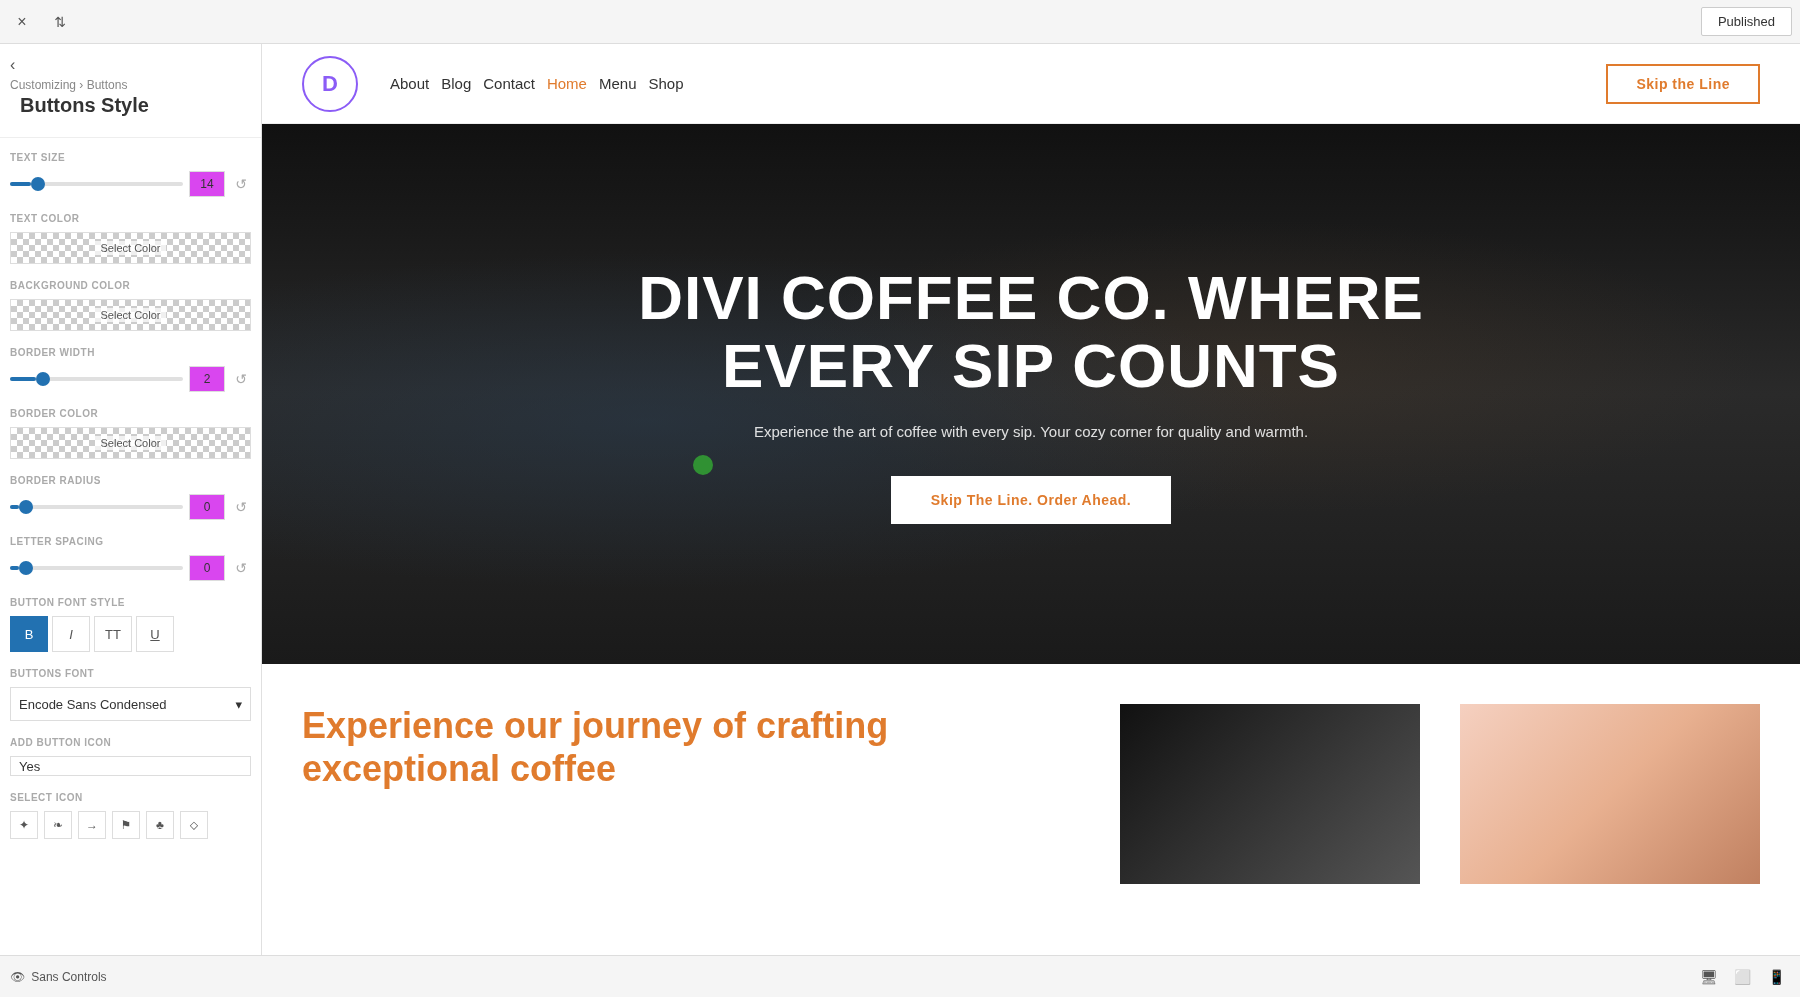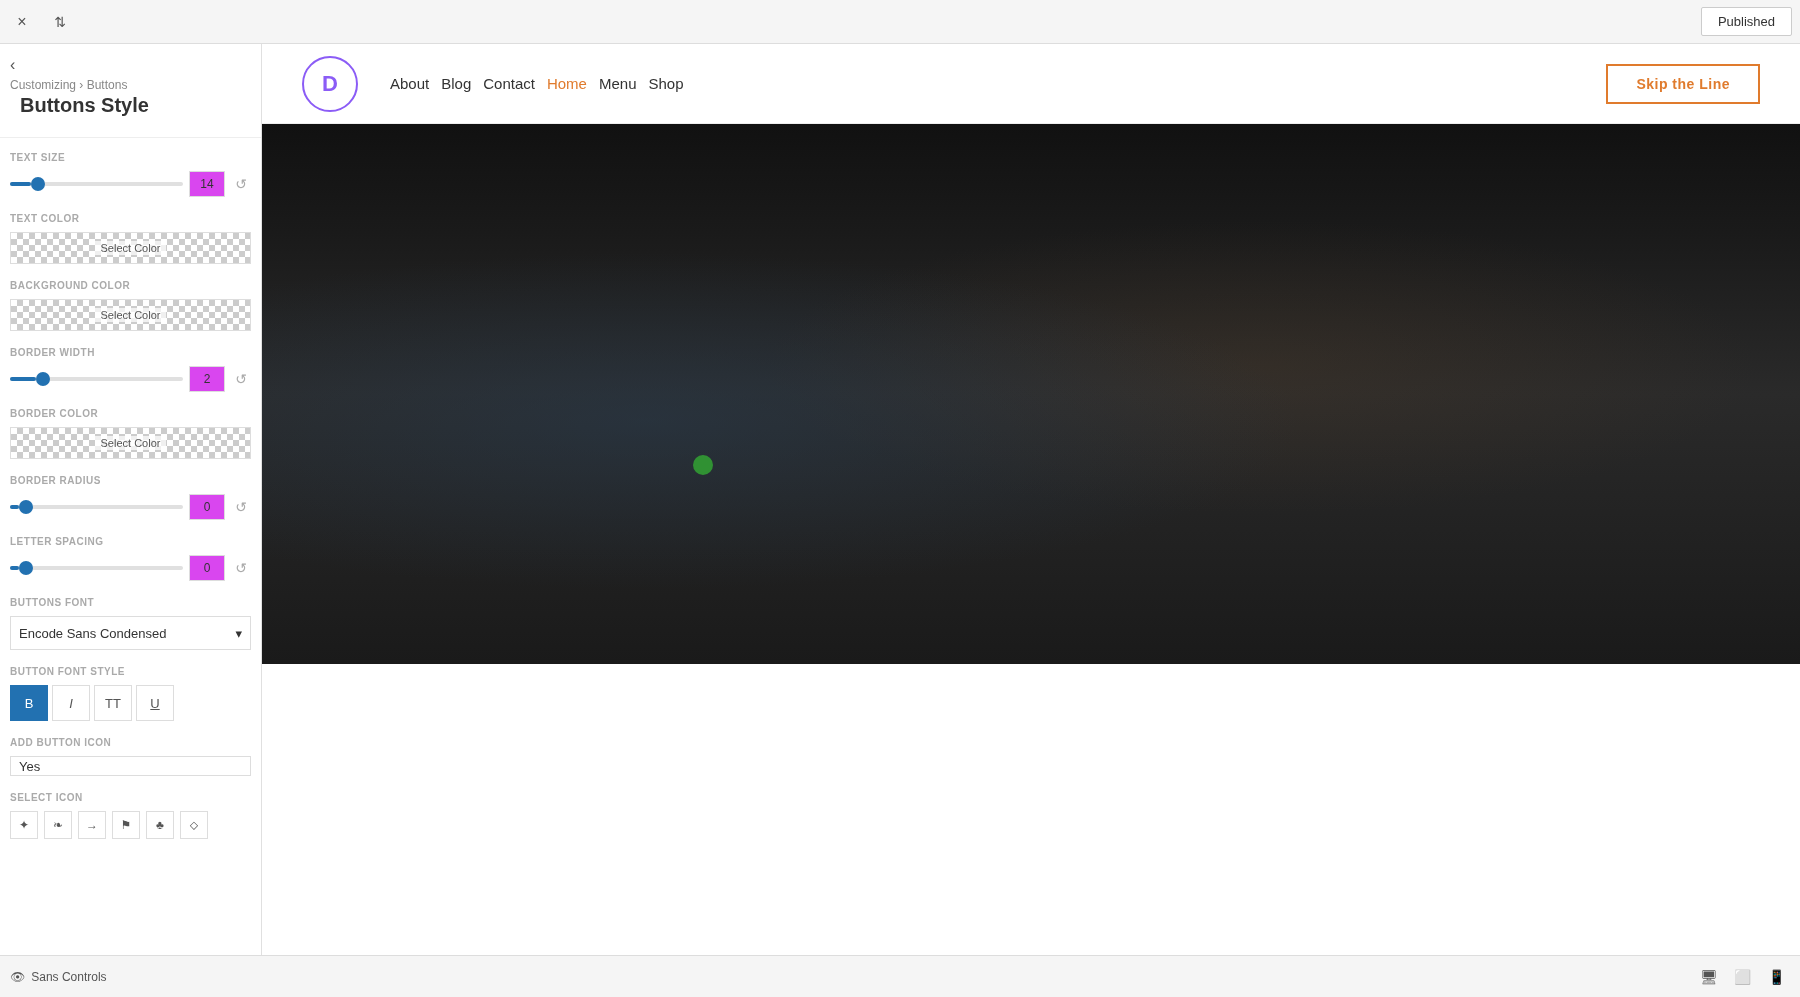--- a/index.html
+++ b/index.html
@@ -314,34 +314,34 @@
         <div class="slider-track" style="flex:1; height:4px; background:#e0e0e0; border-radius:2px; position:relative;">
           <div class="slider-fill" style="width:5%;"></div>
           <div class="slider-thumb" style="left:5%;"></div>
         </div>
         <div class="slider-value">0</div>
         <div class="reset-btn">↺</div>
       </div>
     </div>
 
     <div class="panel-section">
-      <div class="section-label">BUTTONS FONT</div>
-      <div class="font-select">
-        <span>Encode Sans Condensed</span>
-        <span>▾</span>
-      </div>
-    </div>
-
-    <div class="panel-section">
       <div class="section-label">BUTTON FONT STYLE</div>
       <div class="font-style-row">
         <button class="font-style-btn active">B</button>
         <button class="font-style-btn" style="font-style:italic;">I</button>
         <button class="font-style-btn">TT</button>
         <button class="font-style-btn" style="text-decoration:underline;">U</button>
+      </div>
+    </div>
+
+    <div class="panel-section">
+      <div class="section-label">BUTTONS FONT</div>
+      <div class="font-select">
+        <span>Encode Sans Condensed</span>
+        <span>▾</span>
       </div>
     </div>
 
     <div class="panel-section">
       <div class="section-label">ADD BUTTON ICON</div>
       <div class="add-icon-value">Yes</div>
     </div>
 
     <div class="panel-section">
       <div class="section-label">SELECT ICON</div>
@@ -376,22 +376,34 @@
       <div class="hero-bg"></div>
       <div class="hero-bg-image"></div>
 
       <div style="position:absolute; inset:0; background:
         radial-gradient(ellipse at 25% 55%, rgba(40,60,80,0.5) 0%, transparent 40%),
         radial-gradient(ellipse at 65% 45%, rgba(80,60,40,0.3) 0%, transparent 35%),
         linear-gradient(180deg, #111 0%, #1a1a1a 20%, #2a2a2a 50%, #1a1a1a 100%);
         "></div>
 
       <div style="position:absolute; bottom:35%; left:28%; width:20px; height:20px; border-radius:50%; background:#3a3; opacity:0.8;"></div>
-    </div>
-
+      <div class="hero-content">
+        <h1 class="hero-title">DIVI COFFEE CO. WHERE EVERY SIP COUNTS</h1>
+        <p class="hero-subtitle">Experience the art of coffee with every sip. Your cozy corner for quality and warmth.</p>
+        <button class="hero-btn">Skip The Line. Order Ahead.</button>
+      </div>
+    </div>
+
+    <div class="below-hero">
+      <div class="below-text">
+        <div class="below-title">Experience our journey of crafting exceptional coffee</div>
+      </div>
+      <div class="below-img"></div>
+      <div class="below-img-2"></div>
+    </div>
 
   </div>
 </div>
 
 <div class="bottom-bar">
   <div class="hide-controls">
     <span>👁</span>
     <span>Sans Controls</span>
   </div>
   <div class="view-icons">

